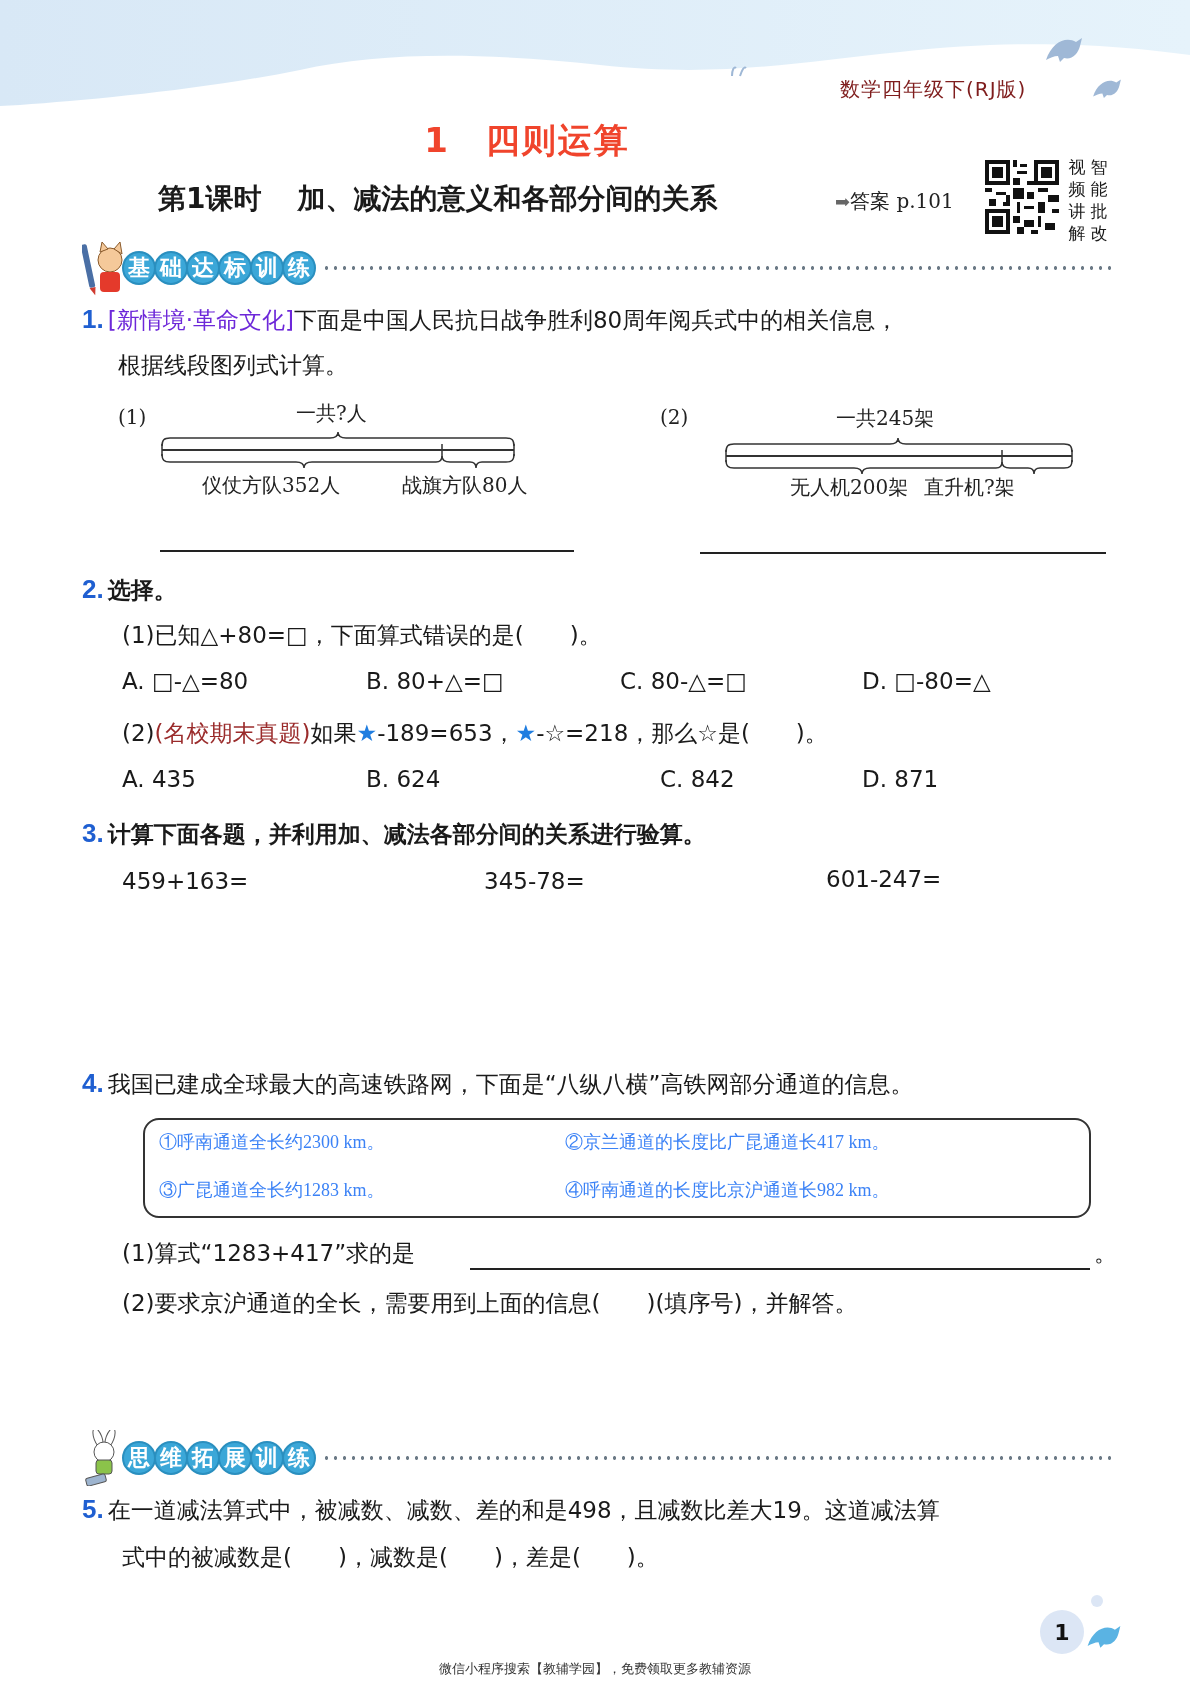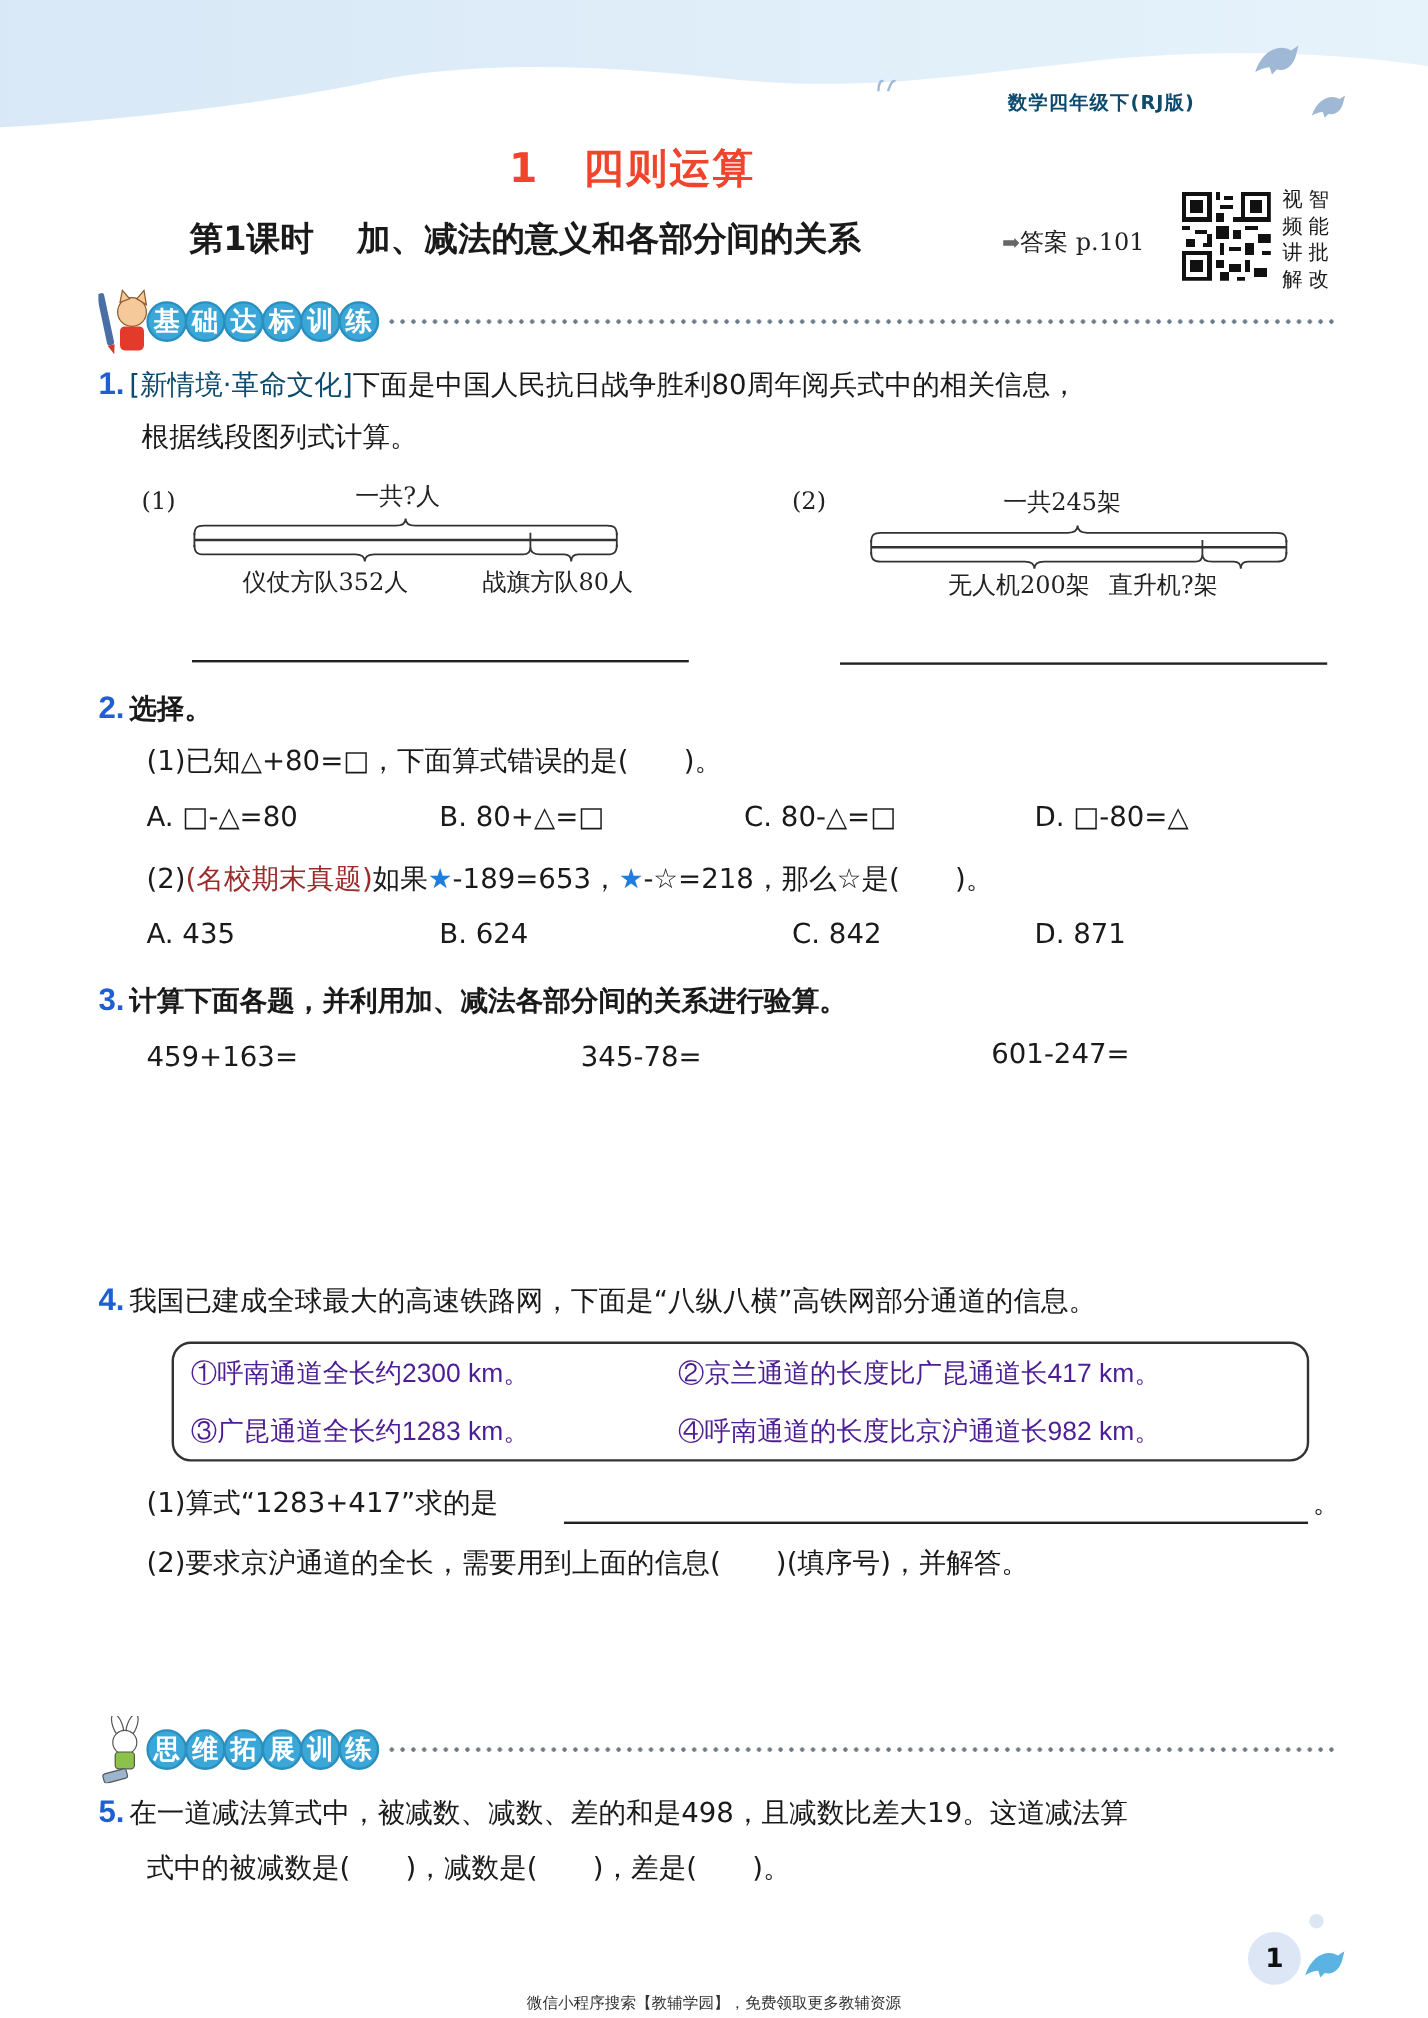--- a/index.html
+++ b/index.html
@@ -4,47 +4,47 @@
 <style>
   html, body { margin: 0; padding: 0; }
   body {
     width: 1190px; height: 1682px; position: relative; overflow: hidden;
     background: #ffffff;
     font-family: "DejaVu Sans", "Liberation Sans", sans-serif;
     color: #1a1a1a;
   }
   .abs { position: absolute; }
   .wave { position: absolute; left: 0; top: 0; width: 1190px; height: 120px; }
-  .header-book { left: 840px; top: 76px; font-size: 16px; font-weight: bold; color: #0c4a6e; letter-spacing: 1px; }
+  .header-book { left: 840px; top: 76px; font-size: 20px; font-weight: normal; color: #7f1d1d; letter-spacing: 1px; }
   .chapter-title { left: 0; width: 1054px; top: 118px; text-align: center; font-size: 34px; font-weight: bold; color: #f0442c; letter-spacing: 2px; }
   .chapter-title .num { margin-right: 36px; }
   .lesson-title { left: 158px; top: 180px; font-size: 28px; font-weight: bold; color: #1a1a1a; }
   .lesson-title .gap { display: inline-block; width: 36px; }
   .answer-ref { left: 835px; top: 188px; font-size: 20px; font-family: "DejaVu Serif", serif; color: #222; }
   .answer-ref .arrow { color: #666; font-size: 18px; }
   .qr { left: 985px; top: 160px; width: 74px; height: 74px; }
   .qr-caption { left: 1066px; top: 156px; font-family: "DejaVu Serif", serif; font-size: 17px; line-height: 22px; width: 44px; display: flex; flex-wrap: wrap; }
   .qr-caption span { width: 22px; text-align: center; }
 
   .section-banner { display: flex; align-items: center; }
   .mascot { width: 44px; height: 56px; }
   .pill-row { display: flex; margin-left: -4px; }
   .pill { width: 34px; height: 34px; border-radius: 50%; background: #3ba7d8; color: #fff; font-weight: bold; font-size: 22px; display: flex; align-items: center; justify-content: center; margin-right: -2px; border: 2px solid #2a8fbf; box-sizing: border-box; }
   .dots { flex: 1; height: 4px; margin-left: 8px; background-image: radial-gradient(circle, #6c7a86 1.6px, transparent 2px); background-size: 9px 4px; background-repeat: repeat-x; }
 
   .q { font-size: 23px; line-height: 1.5; color: #1a1a1a; }
   .qnum { color: #1f5fd1; font-weight: bold; font-family: "Liberation Sans", sans-serif; font-size: 26px; margin-right: 4px; }
-  .tag-red { color: #0c4a6e; }
+  .tag-red { color: #6d28d9; }
   .tag-dark-red { color: #9a2b2b; }
   .blank-line { position: absolute; height: 2px; background: #222; }
   .seg-label { font-family: "DejaVu Serif", serif; font-size: 20px; color: #222; position: absolute; }
   .opt { position: absolute; font-size: 23px; }
   .blue-star { color: #1f7de0; }
   .info-box { left: 143px; top: 1118px; width: 944px; height: 96px; border: 2px solid #333; border-radius: 16px; }
-  .info-item { position: absolute; font-family: Liberation Sans, sans-serif; font-size: 22px; color: #4c1d95; }
+  .info-item { position: absolute; font-family: Liberation Serif, serif; font-size: 18px; color: #3b82f6; }
   .page-num { left: 1040px; top: 1610px; width: 44px; height: 44px; border-radius: 50%; background: #dce6f5; display: flex; align-items: center; justify-content: center; font-weight: bold; font-size: 22px; color: #111; }
   .footer-text { left: 0; width: 1190px; top: 1660px; text-align: center; font-size: 13px; color: #333; }
 </style>
 </head>
 <body>
 
 <svg class="wave" viewBox="0 0 1190 120" preserveAspectRatio="none">
   <defs>
     <linearGradient id="wg" x1="0" y1="0" x2="1" y2="0">
       <stop offset="0" stop-color="#d8e8f6"></stop>

